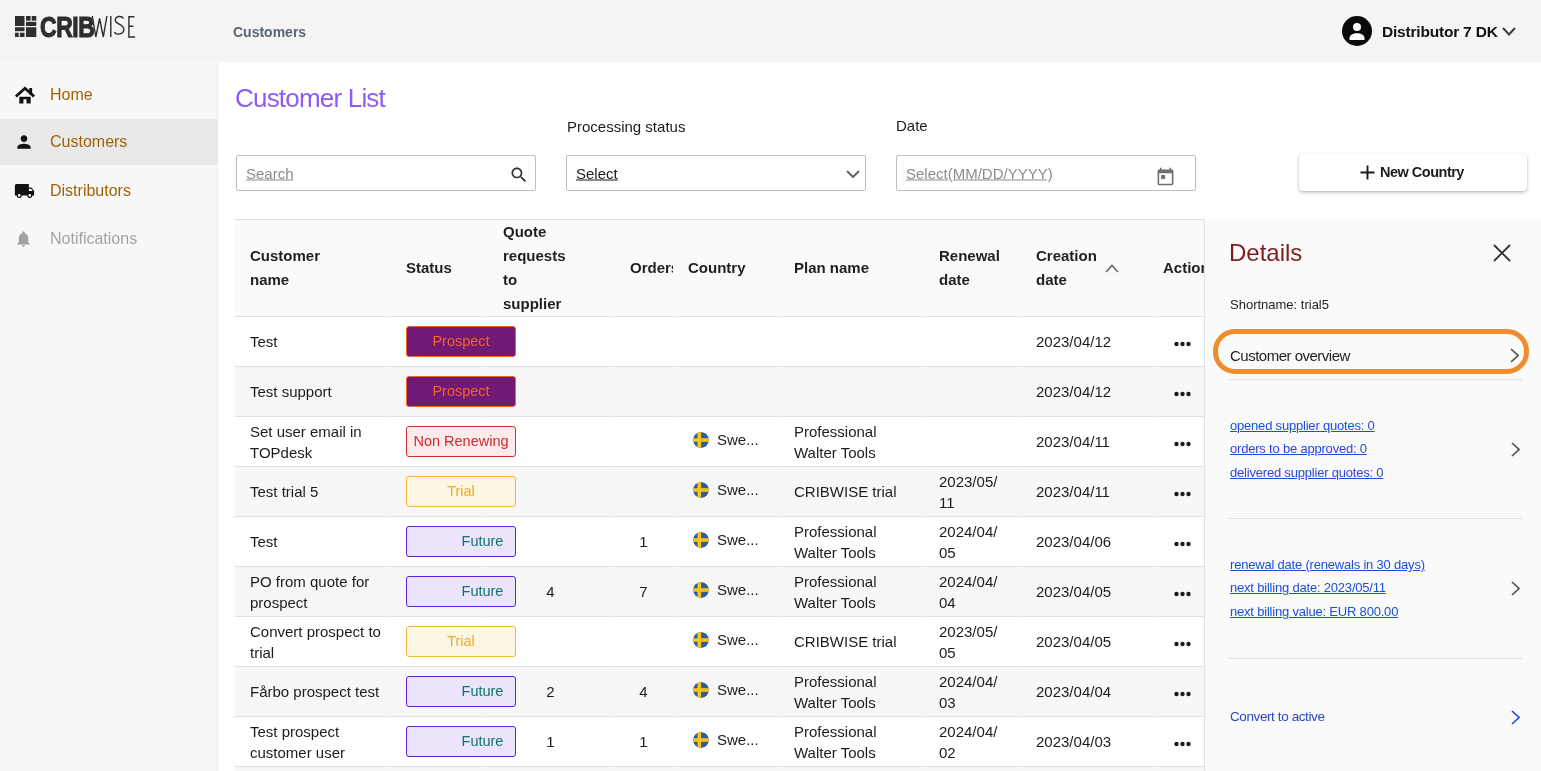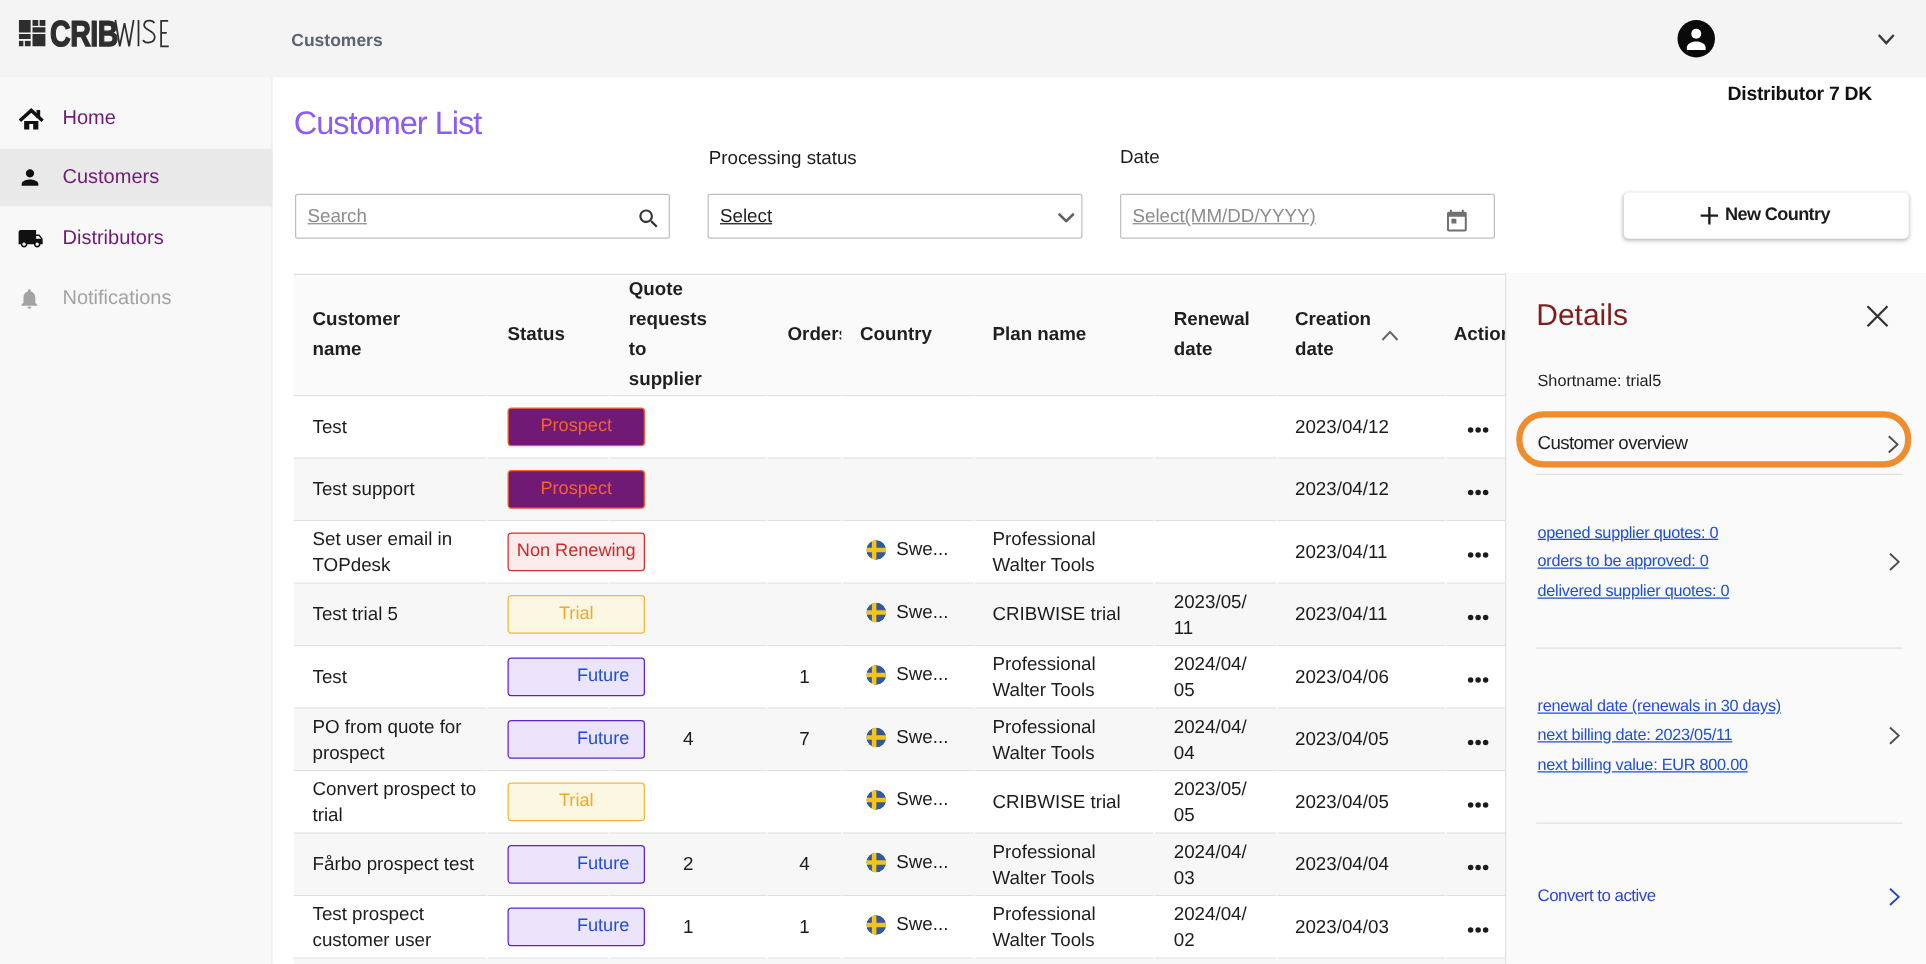--- a/index.html
+++ b/index.html
@@ -3,26 +3,26 @@
 <meta charset="utf-8">
 <style>
   * { margin:0; padding:0; box-sizing:border-box; }
   html,body { width:1541px; height:771px; overflow:hidden; background:#fff;
     font-family:"Liberation Sans", sans-serif; }
 
   
   #topbar { position:absolute; left:0; top:0; width:1541px; height:62px; background:#f4f4f4; }
   #crumb { position:absolute; left:233px; top:24px; font-size:14px; font-weight:bold; color:#5b6470; letter-spacing:0; }
   #avatar { position:absolute; left:1342px; top:16px; width:30px; height:30px; border-radius:50%; background:#0a0a0a; }
-  #uname { position:absolute; left:1382px; top:23px; font-size:15.5px; font-weight:bold; color:#111; letter-spacing:-0.2px;margin-top:44px; }
+  #uname { position:absolute; left:1382px; top:23px; font-size:15.5px; font-weight:bold; color:#111; letter-spacing:-0.2px; }
 
   
   #sidebar { position:absolute; left:0; top:62px; width:218px; height:709px; background:#f8f8f8; border-right:1px solid #ececec; }
   .sitem { position:absolute; left:0; width:218px; height:48px; }
-  .sitem .lbl { position:absolute; left:50px; top:50%; transform:translateY(-50%); font-size:16px; color:#701a75; }
+  .sitem .lbl { position:absolute; left:50px; top:50%; transform:translateY(-50%); font-size:16px; color:#a16207; }
   .sitem svg { position:absolute; left:17px; top:50%; transform:translateY(-50%); }
   .sel { background:#e9e9e9; }
 
   
   #title { position:absolute; left:235px; top:83px; font-size:26px; font-weight:400; color:#8b5cf6; letter-spacing:-0.8px; }
   .flabel { position:absolute; font-size:15px; color:#1c1c1c; }
   .inputbox { position:absolute; top:155px; width:300px; height:36px; border:1px solid #bfbfbf; border-radius:2px; background:#fff; }
   .ph { position:absolute; left:9px; top:50%; transform:translateY(-50%); font-size:15px; color:#8c8c8c;text-decoration:underline; }
   #btn-new { position:absolute; left:1299px; top:154px; width:228px; height:37px; background:#fff; border-radius:4px;
      box-shadow:0 1px 3px rgba(0,0,0,0.22), 0 2px 4px rgba(0,0,0,0.1); }
@@ -49,21 +49,21 @@
   .h3 { justify-content:flex-start; padding-left:15px; }
   .h4 { justify-content:flex-start; padding-left:16px; }
   .gray { background:#f7f7f7; }
   .white { background:#fff; }
 
   .chip { position:absolute; left:16px; top:9px; width:110px; height:31px; border-radius:3px;
           font-size:14.5px; display:flex; align-items:center; justify-content:center; border:1.5px solid; }
   .chip.prospect { color:#f4632a; border-color:#f4632a; background:#701a75; }
   .chip.nonren   { color:#cb2b2b; border-color:#cf3030; background:#fcebea; }
   .chip.trial    { color:#f0a928; border-color:#f3b73c; background:#fcf7e2; }
-  .chip.future   { color:#1d4ed8; border-color:#5a23d6; background:#ebe4fa;padding-left:43px; }
+  .chip.future   { color:#0f766e; border-color:#5a23d6; background:#ebe4fa;padding-left:43px; }
 
   .flag { width:16px; height:16px; border-radius:50%; flex:none; margin-right:8px; }
   .dots { position:absolute; left:16px; width:20px; height:6px; }
 
   
   #panel { position:absolute; left:1204px; top:219px; width:337px; height:552px; background:#fafafa; border-left:1px solid #e2e2e2; }
   #panel .inner { position:relative; width:100%; height:100%; }
   #ptitle { position:absolute; left:24px; top:20px; font-size:24px; color:#7f1d1d; }
   #shortname { position:absolute; left:25px; top:78px; font-size:13px; color:#1f1f1f; }
   #corow { position:absolute; left:0px; top:112px; width:337px; height:48px; }

